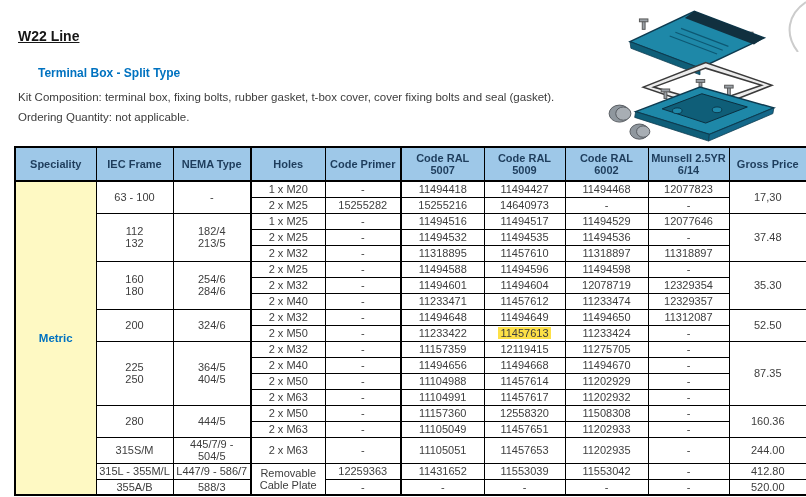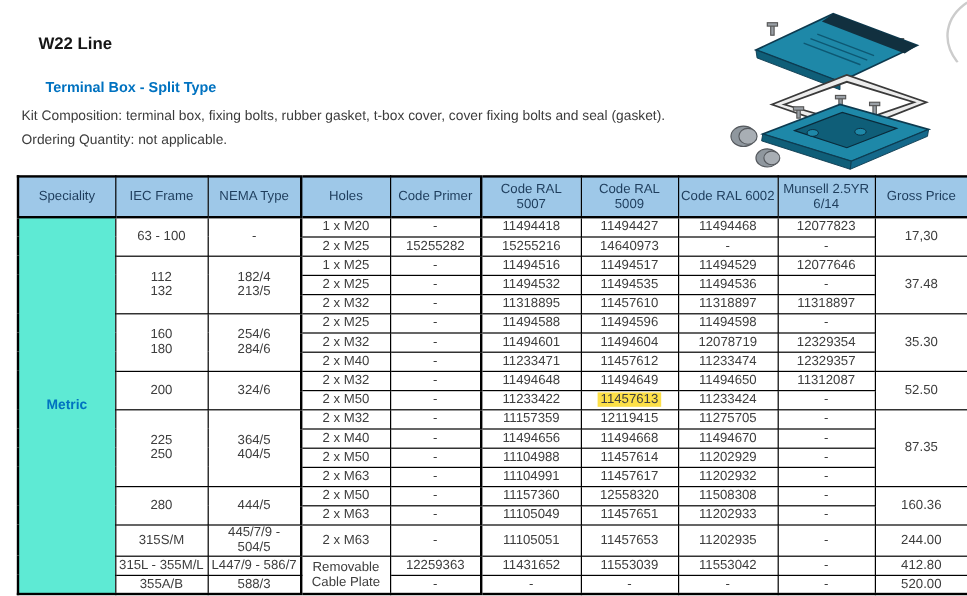--- a/index.html
+++ b/index.html
@@ -2,45 +2,45 @@
 <html><head>
 <meta charset="utf-8">
 <style>
   * { box-sizing: border-box; }
   html,body { margin:0; padding:0; }
   body {
     width:806px; height:497px; background:#ffffff; position:relative;
     font-family:"Liberation Sans", sans-serif; overflow:hidden;
   }
   .abs { position:absolute; }
-  #title   { left:32px; top:28px;  font-size:14px; font-weight:700; color:#161616; }
+  #title   { left:18px; top:28px;  font-size:14px; font-weight:700; color:#161616;text-decoration:underline; }
   #subtitle{ left:18px; top:66px;  font-size:12px; font-weight:700; color:#0072C0;margin-left:20px; }
   #kit     { left:18px; top:91px;  font-size:11.5px; color:#3c3c3c; }
   #ordering{ left:18px; top:111px; font-size:11.5px; color:#3c3c3c; }
   #illustration { left:598px; top:0px; width:204px; height:142px; }
   #corner-curve { right:0; top:0; width:28px; height:52px; }
 
   table {
     position:absolute; left:14px; top:146px; width:792px;
     border-collapse:collapse; table-layout:fixed; border:2px solid #000;
   }
   th {
-    background:#9EC8E8; color:#1E3D5C; font-weight:400; font-size:11px;
+    background:#9EC8E8; color:#1E3D5C; font-weight:700; font-size:11px;
     border:1px solid #000; border-bottom:2px solid #000; height:34px;
     padding:1px 2px; line-height:12px;
   }
   td {
     border:1px solid #000; font-size:11px; color:#3d3d3d; text-align:center;
     padding:0 2px; line-height:12px; overflow:hidden;
   }
   tbody tr { height:16px; }
   tr.tall  { height:26px; }
   .tL { border-left:2px solid #000 !important; }
   .pre { white-space:pre-line; }
-  .spec { color:#0072C0; font-weight:700; font-size:11.5px; background:#5eead4; }
+  .spec { color:#0072C0; font-weight:700; font-size:11.5px; background:#fef9c3; }
   .hl { background:#fde047; padding:0 2px; }
 </style>
 </head>
 <body>
 
 <div class="abs" id="title">W22 Line</div>
 <div class="abs" id="subtitle">Terminal Box - Split Type</div>
 <div class="abs" id="kit">Kit Composition: terminal box, fixing bolts, rubber gasket, t-box cover, cover fixing bolts and seal (gasket).</div>
 <div class="abs" id="ordering">Ordering Quantity: not applicable.</div>
 

